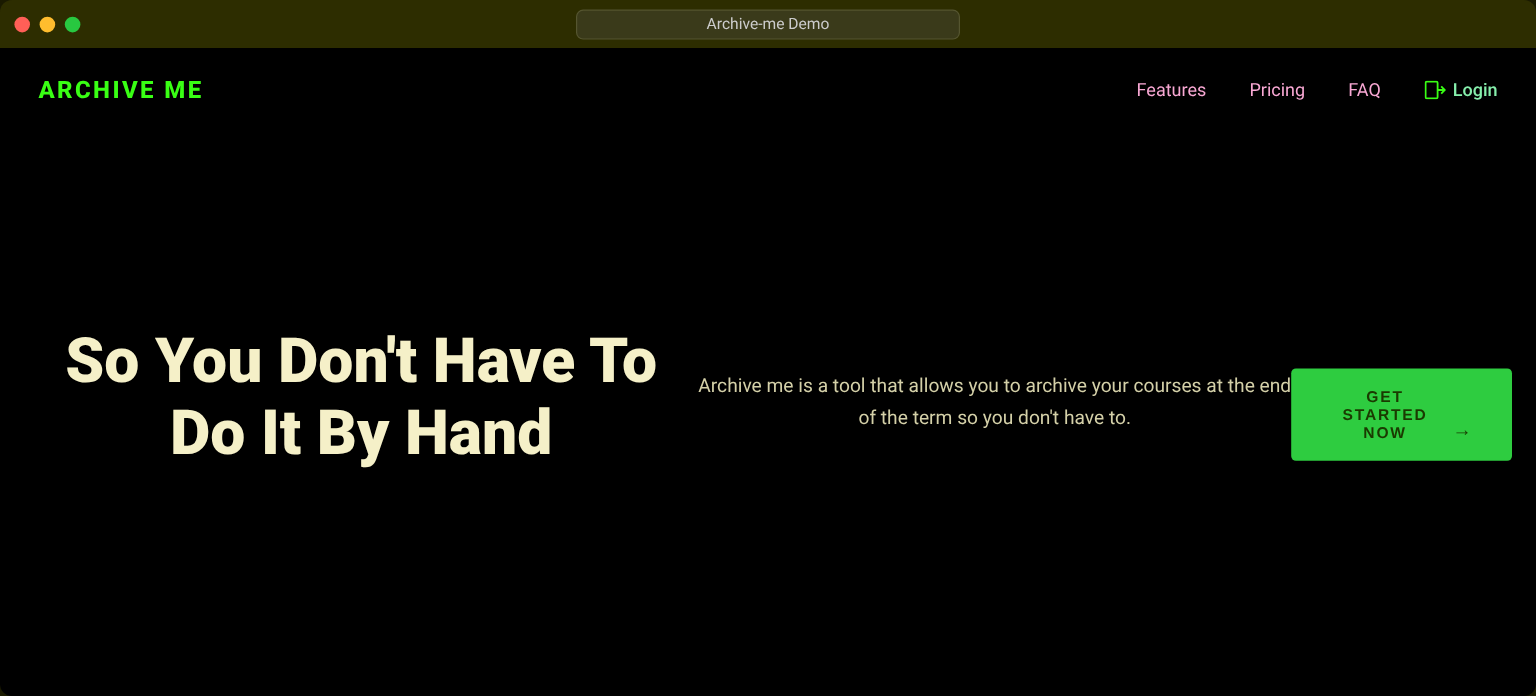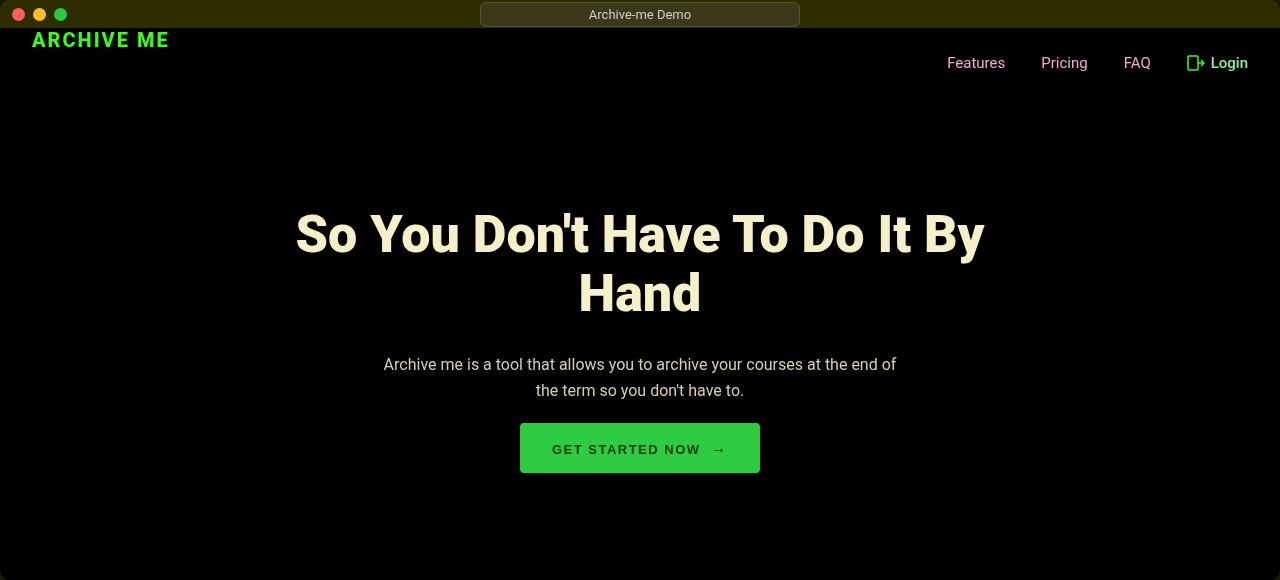--- a/index.html
+++ b/index.html
@@ -21,21 +21,21 @@
       width: 1280px;
       height: 580px;
       display: flex;
       flex-direction: column;
       border-radius: 10px;
       overflow: hidden;
     }
 
     .title-bar {
       background: #2d2d00;
-      height: 28px;
+      height: 40px;
       display: flex;
       align-items: center;
       justify-content: center;
       position: relative;
       flex-shrink: 0;
     }
 
     .traffic-lights {
       position: absolute;
       left: 12px;
@@ -70,20 +70,21 @@
       flex: 1;
       background: #000000;
       display: flex;
       flex-direction: column;
       overflow: hidden;
     }
 
     
     .nav {
       display: flex;
+      align-items: center;
       justify-content: space-between;
       padding: 0 32px;
       height: 70px;
       flex-shrink: 0;
     }
 
     .logo {
       color: #39ff14;
       font-size: 20px;
       font-weight: 800;
@@ -111,21 +112,21 @@
       color: #86efac;
       font-size: 15px;
       font-weight: 500;
       cursor: pointer;
     }
 
     
     .hero {
       flex: 1;
       display: flex;
-      flex-direction: column;
+      flex-direction: row;
       align-items: center;
       justify-content: center;
       text-align: center;
       padding: 0 20px;
     }
 
     .hero-title {
       color: #f5f0c8;
       font-size: 52px;
       font-weight: 900;

